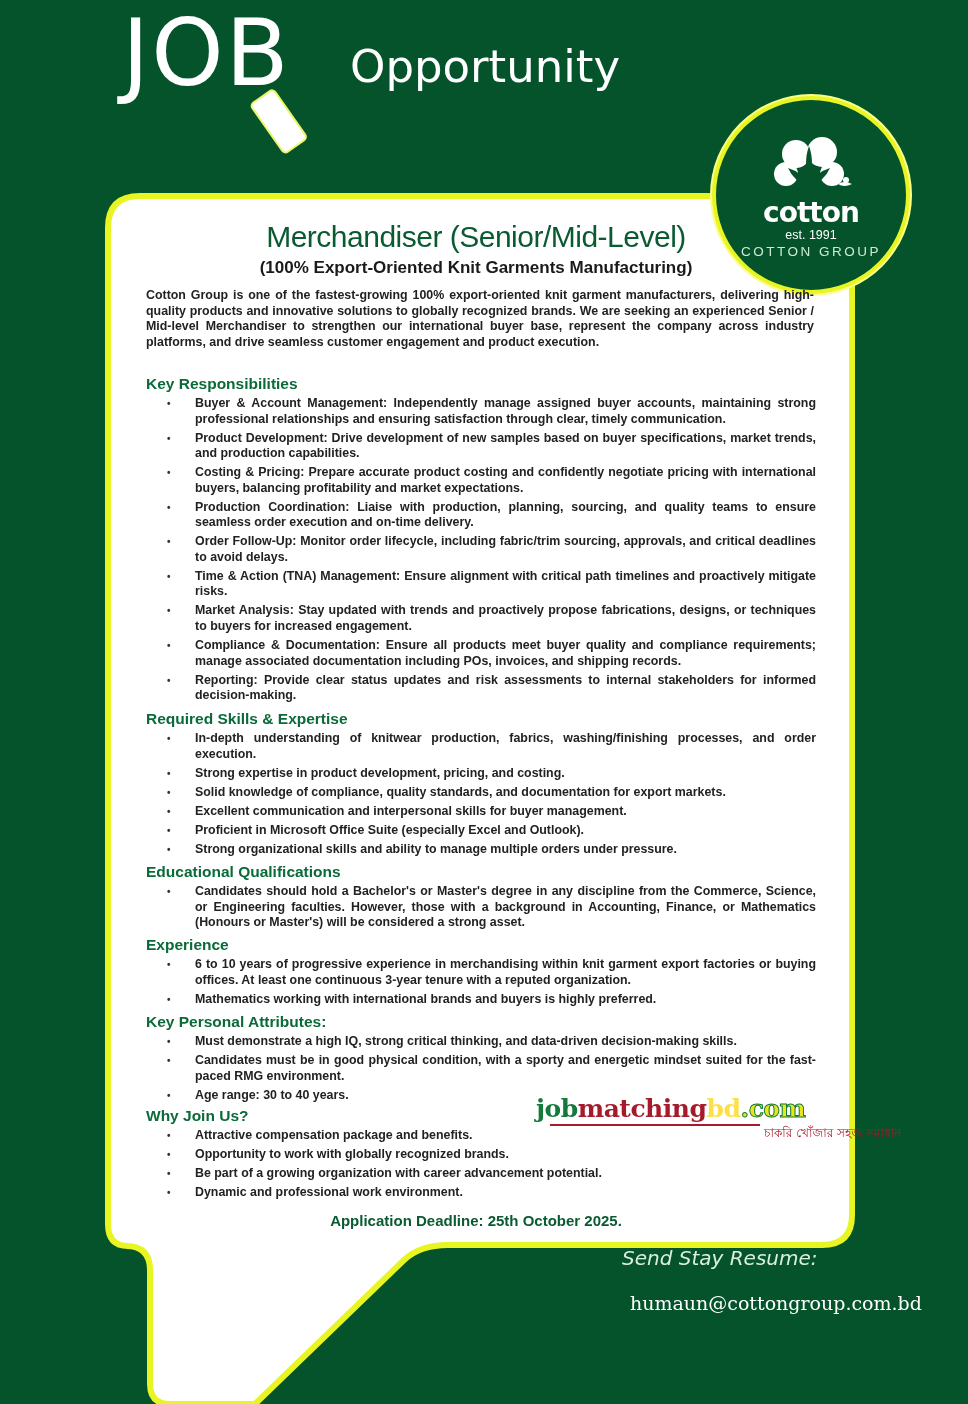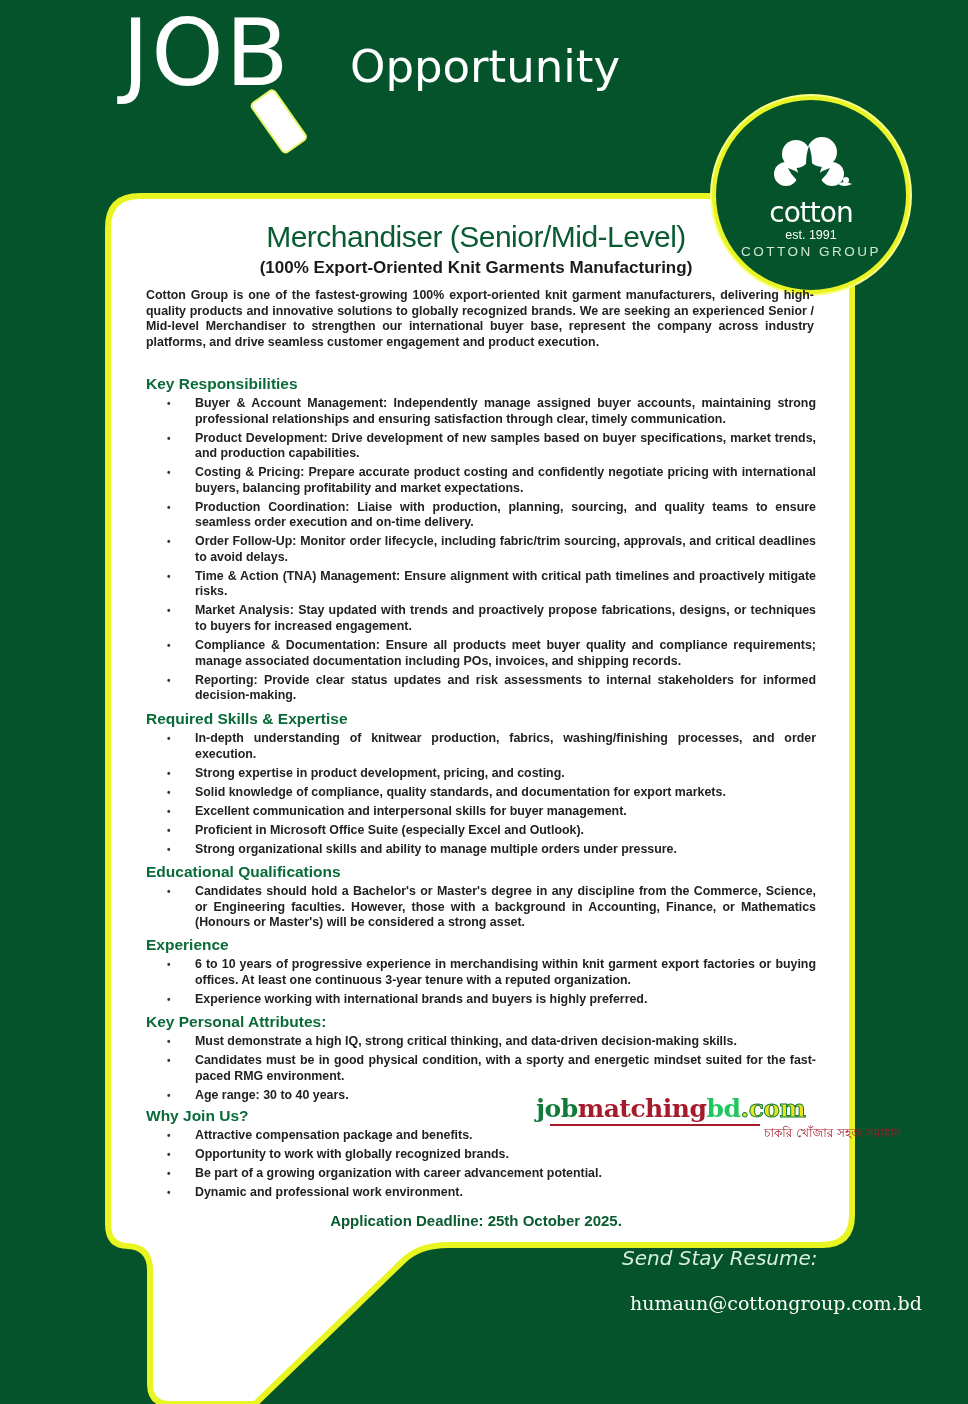--- a/index.html
+++ b/index.html
@@ -65,38 +65,38 @@
     }
     
     .logo {
       position: absolute; left: 712px; top: 96px; width: 190px; height: 190px;
       border-radius: 50%; background: #05532a; border: 4px solid #e8f523;
       box-shadow: 0 0 0 2px #fbff8a;
     }
     .logo-mark { position: absolute; left: 52px; top: 36px; }
     .logo-word {
       position: absolute; left: 0; width: 100%; top: 96px; text-align: center;
-      font-family: "DejaVu Sans", sans-serif; font-weight: normal; font-size: 28px; color: #fff; letter-spacing: -1px;
+      font-family: "DejaVu Sans", sans-serif; font-weight: bold; font-size: 28px; color: #fff; letter-spacing: -1px;
     }
     .logo-est {
       position: absolute; left: 0; width: 100%; top: 128px; text-align: center;
       font-family: "Liberation Sans", sans-serif; font-size: 12.5px; color: #fff;
     }
     .logo-group {
       position: absolute; left: 0; width: 100%; top: 144px; text-align: center;
       font-family: "Liberation Sans", sans-serif; font-size: 13.5px; letter-spacing: 2.5px; color: #cfe9d4;
     }
     
     .wm { position: absolute; left: 536px; top: 1096px; }
     .wm-text {
       font-family: "DejaVu Serif", serif; font-weight: bold; font-size: 25px; letter-spacing: -0.5px; line-height: 1;
     }
     .wm-job { color: #127a3a; }
     .wm-match { color: #a51b2b; }
-    .wm-bd { color: #22c55e; margin-top: 24px; }
+    .wm-bd { color: #fde047; margin-top: 24px; }
     .wm-com { color: #e6e61a; -webkit-text-stroke: 1px #127a3a; }
     .wm-line { position: absolute; left: 14px; top: 28px; width: 210px; height: 2px; background: #a51b2b; }
     .wm-sub {
       position: absolute; left: 188px; top: 28px; font-size: 12px; color: #a51b2b; white-space: nowrap; padding-left: 40px;
     }
     
     .send {
       position: absolute; left: 622px; top: 1246px;
       font-family: "DejaVu Sans", sans-serif; font-style: italic; font-size: 20px; color: #d9efe0;
     }
@@ -171,21 +171,21 @@
     <div class="sec-h">Educational Qualifications</div>
     <ul class="sec-list">
       <li>Candidates should hold a Bachelor's or Master's degree in any discipline from the Commerce, Science, or Engineering faculties. However, those with a background in Accounting, Finance, or Mathematics (Honours or Master's) will be considered a strong asset.</li>
     </ul>
   </div>
 
   <div class="section" style="top:727px;">
     <div class="sec-h">Experience</div>
     <ul class="sec-list">
       <li>6 to 10 years of progressive experience in merchandising within knit garment export factories or buying offices. At least one continuous 3-year tenure with a reputed organization.</li>
-      <li>Experience working with international brands and buyers is highly preferred.</li>
+      <li>Mathematics working with international brands and buyers is highly preferred.</li>
     </ul>
   </div>
 
   <div class="section" style="top:804px;">
     <div class="sec-h">Key Personal Attributes:</div>
     <ul class="sec-list">
       <li>Must demonstrate a high IQ, strong critical thinking, and data-driven decision-making skills.</li>
       <li>Candidates must be in good physical condition, with a sporty and energetic mindset suited for the fast-paced RMG environment.</li>
       <li>Age range: 30 to 40 years.</li>
     </ul>

